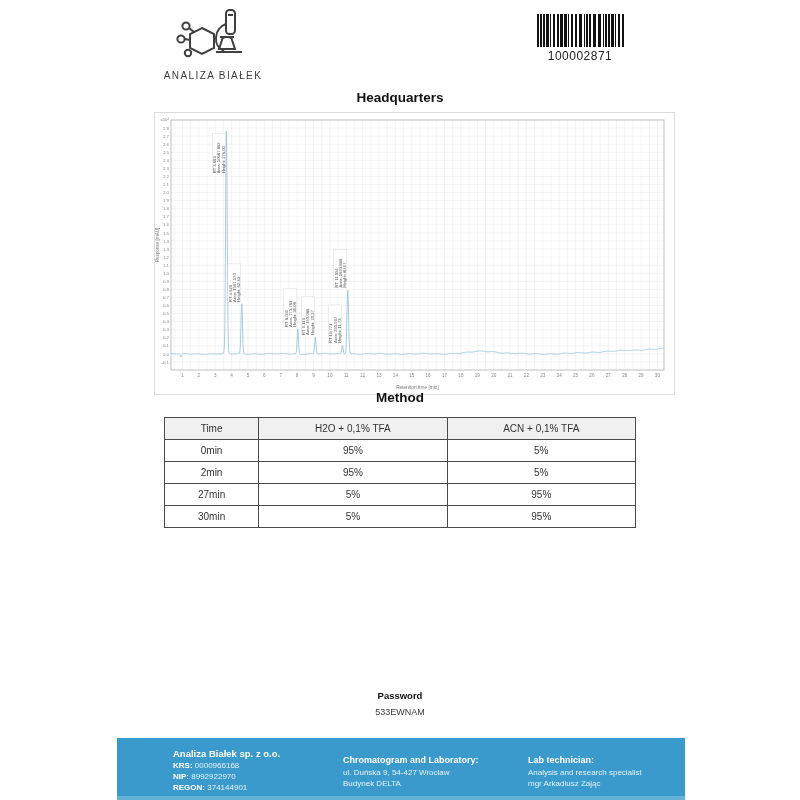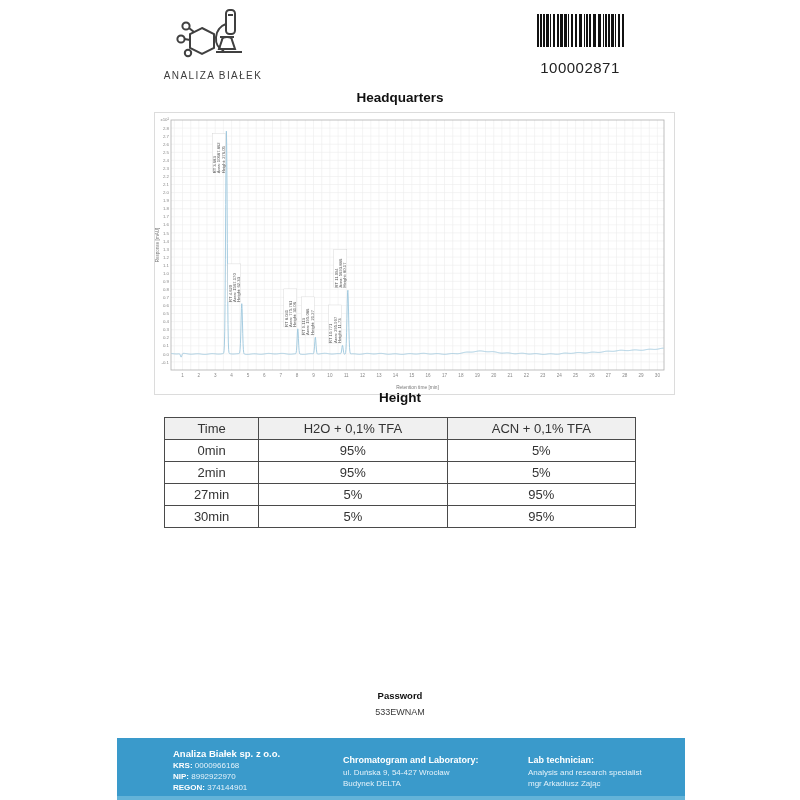--- a/index.html
+++ b/index.html
@@ -5,32 +5,32 @@
   html,body{margin:0;padding:0;background:#fff;}
   .page{position:relative;width:800px;height:800px;background:#ffffff;overflow:hidden;
         font-family:"Liberation Sans",sans-serif;color:#2b2b2b;}
   
   .logo-wrap{position:absolute;left:138px;top:6px;width:150px;text-align:center;}
   .logo-icon{display:inline-block;}
   .logo-text{font-size:10px;letter-spacing:1.4px;color:#3d3d3d;margin-top:2px;}
   .barcode-wrap{position:absolute;left:531px;top:14px;width:98px;text-align:center;}
   .barcode{height:33px;display:flex;justify-content:center;align-items:stretch;}
   .barcode .b{height:100%;}
-  .barcode-num{font-size:15px;color:#222;margin-top:12px;letter-spacing:0.5px;}
+  .barcode-num{font-size:12px;color:#222;margin-top:2px;letter-spacing:0.5px;}
   
   .sec-title{position:absolute;left:0;width:100%;text-align:center;font-weight:bold;
              font-size:13.5px;color:#111;}
   #chrom-title{top:90px;}
   #method-title{top:390px;}
   
   .chart-fig{position:absolute;left:154px;top:112px;width:519px;height:281px;
              border:1px solid #dcdcdc;background:#fff;}
   
   .method-table{position:absolute;left:164px;top:417px;width:472px;border-collapse:collapse;
-                font-size:13px;color:#333;}
+                font-size:10px;color:#333;}
   .method-table th,.method-table td{border:1px solid #4a4a4a;text-align:center;
                 height:21px;padding:0 4px;font-weight:normal;}
   .method-table th{background:#f0f0f0;}
   .col-time{width:20%;}.col-a{width:40%;}.col-b{width:40%;}
   
   .password-label{position:absolute;top:690px;left:0;width:100%;text-align:center;
                   font-weight:bold;font-size:9.5px;color:#111;}
   .password-value{position:absolute;top:707px;left:0;width:100%;text-align:center;
                   font-size:9px;color:#3a3a3a;}
   
@@ -302,21 +302,21 @@
         <text transform="translate(177.3 230.0) rotate(-90)" font-size="4.2" fill="#555">RT 10.771</text>
         <text transform="translate(181.5 230.0) rotate(-90)" font-size="4.2" fill="#555">Area: 295.997</text>
         <text transform="translate(185.7 230.0) rotate(-90)" font-size="4.2" fill="#555">Height: 11.73</text>
         <rect x="178.8" y="136.4" width="13" height="38" fill="#ffffff" stroke="#cfcfcf" stroke-width="0.4"></rect>
         <text transform="translate(182.6 174.4) rotate(-90)" font-size="4.2" fill="#555">RT 11.094</text>
         <text transform="translate(186.8 174.4) rotate(-90)" font-size="4.2" fill="#555">Area: 5693.886</text>
         <text transform="translate(191.0 174.4) rotate(-90)" font-size="4.2" fill="#555">Height: 80.17</text>
       </svg>
   </div>
 
-  <div class="sec-title" id="method-title">Height</div>
+  <div class="sec-title" id="method-title">Method</div>
   <table class="method-table">
     <colgroup>
         <col class="col-time">
         <col class="col-a">
         <col class="col-b">
       </colgroup>
     <thead>
         <tr id="mt-head">
           <th>Time</th>
           <th>H2O + 0,1% TFA</th>

